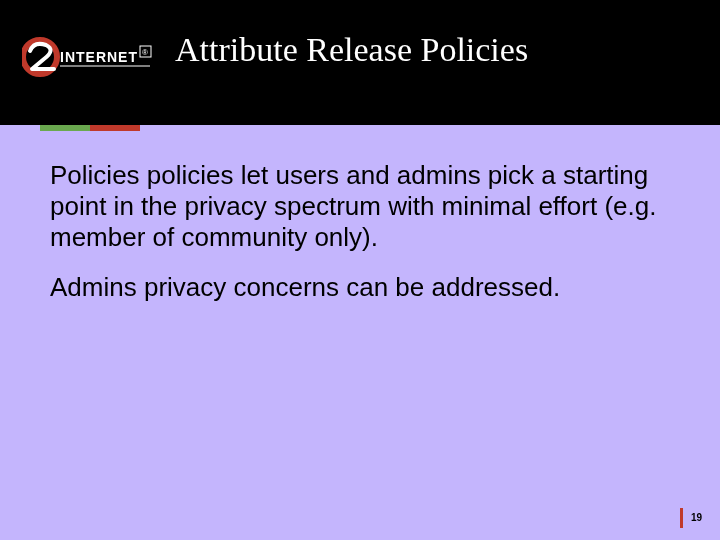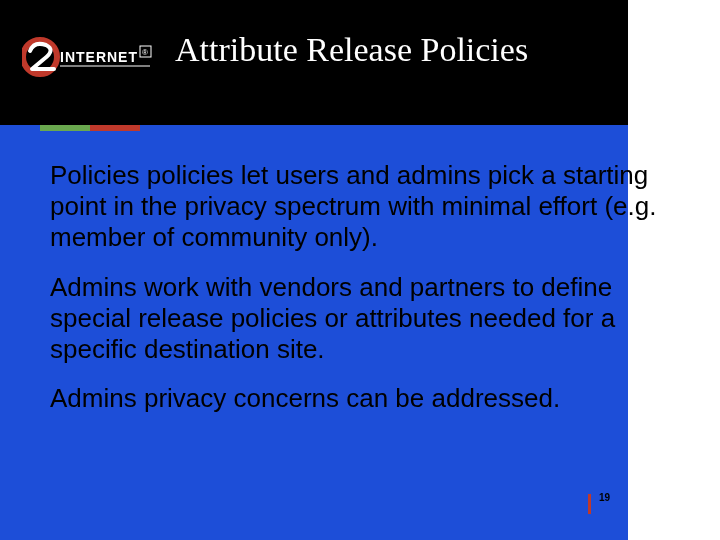--- a/index.html
+++ b/index.html
@@ -1,26 +1,26 @@
 <!DOCTYPE html>
 <html><head>
 <meta charset="utf-8">
 <style>
   * { margin: 0; padding: 0; box-sizing: border-box; }
   html, body { width: 720px; height: 540px; overflow: hidden; font-family: Arial, Helvetica, sans-serif; background: #fff; }
-  .slide { width: 628px; height: 540px; position: relative; background: #1d4ed8; }
+  .slide { width: 720px; height: 540px; position: relative; background: #c4b5fd; }
   .header { width: 100%; height: 125px; background: #000; position: relative; }
   .logo { position: absolute; left: 22px; top: 30px; width: 130px; height: 54px; }
   .title { position: absolute; left: 175px; top: 31px; color: #fff; font-family: "Times New Roman", Times, serif; font-size: 34px; font-weight: 400; }
   .accent-bar { position: absolute; left: 40px; top: 125px; width: 100px; height: 6px; }
   .accent-green { position: absolute; left: 0; top: 0; width: 50px; height: 6px; background: #6aa84f; }
   .accent-red { position: absolute; left: 50px; top: 0; width: 50px; height: 6px; background: #c0392b; }
   .body { position: absolute; left: 50px; top: 160px; width: 620px; }
   .para { font-size: 26px; line-height: 1.2; color: #000; margin-bottom: 18px; }
-  .footer-mark { position: absolute; right: 18px; bottom: 26px; display: flex; align-items: flex-start; }
+  .footer-mark { position: absolute; right: 18px; bottom: 12px; display: flex; align-items: center; }
   .footer-tick { width: 3px; height: 20px; background: #c0392b; margin-right: 8px; margin-top: 2px; }
   .page-num { font-size: 10px; color: #000; font-weight: bold; }
 </style>
 </head>
 <body>
 
 <div class="slide">
 
   <div class="header">
     <div class="logo">
@@ -39,21 +39,20 @@
     <div class="title">Attribute Release Policies</div>
   </div>
 
   <div class="accent-bar">
     <div class="accent-green"></div>
     <div class="accent-red"></div>
   </div>
 
   <div class="body">
     <p class="para">Policies policies let users and admins pick a starting point in the privacy spectrum with minimal effort (e.g. member of community only).</p>
-    <p class="para">Admins work with vendors and partners to define special release policies or attributes needed for a specific destination site.</p>
     <p class="para">Admins privacy concerns can be addressed.</p>
   </div>
 
   <div class="footer-mark">
     <div class="footer-tick"></div>
     <div class="page-num">19</div>
   </div>
 
 </div>
 

